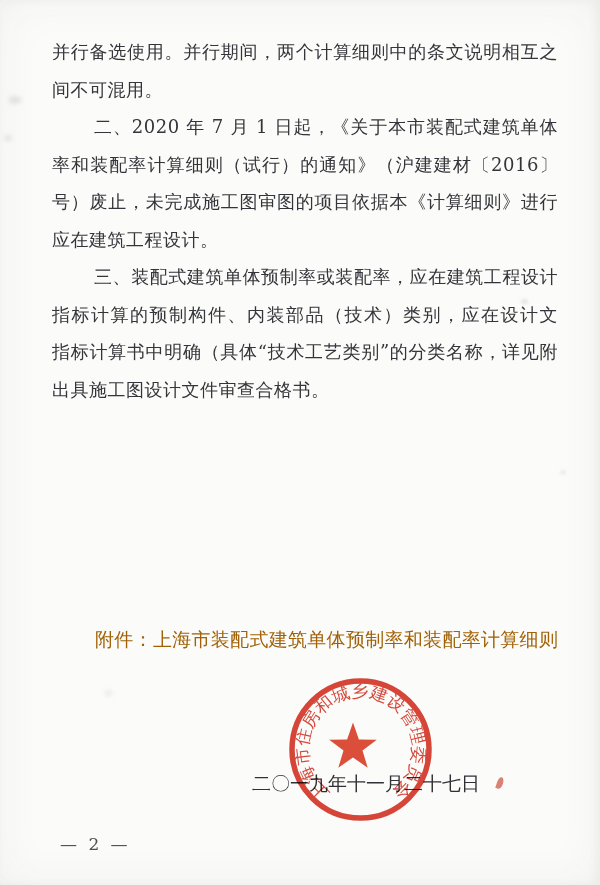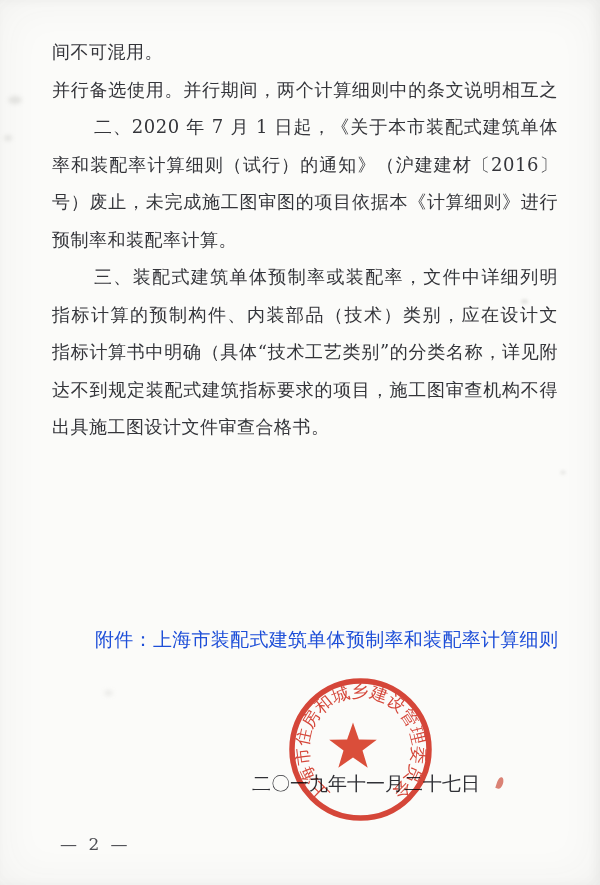--- a/index.html
+++ b/index.html
@@ -30,21 +30,21 @@
     text-align-last: justify;
     text-justify: inter-character;
   }
   .line.indent { text-indent: 42px; }
   .attachment {
     position: absolute;
     left: 95px;
     top: 627px;
     font-size: 19px;
     letter-spacing: 0.3px;
-    color: #1d4ed8;
+    color: #a16207;
     white-space: nowrap;
   }
   .date-line {
     position: absolute;
     left: 252px;
     top: 771px;
     font-size: 19px;
     letter-spacing: 0px;
     color: #303136;
     white-space: nowrap;
@@ -89,36 +89,35 @@
   .speck.s4 { left: 104px; top: 690px; width: 9px; height: 6px; filter: blur(2px); opacity: .3; }
   .speck.s5 { left: 560px; top: 470px; width: 6px; height: 5px; filter: blur(1.5px); opacity: .3; }
 </style>
 </head>
 <body>
 
 <div class="page">
 
   <div class="body-text">
     <div>
+      <div class="line fill">并行备选使用。并行期间，两个计算细则中的条文说明相互之</div>
       <div class="line">间不可混用。</div>
-      <div class="line fill">并行备选使用。并行期间，两个计算细则中的条文说明相互之</div>
     </div>
     <div>
       <div class="line fill indent">二、2020 年 7 月 1 日起，《关于本市装配式建筑单体预制</div>
       <div class="line fill">率和装配率计算细则（试行）的通知》（沪建建材〔2016〕601</div>
       <div class="line fill">号）废止，未完成施工图审图的项目依据本《计算细则》进行</div>
-      <div class="line">预制率和装配率计算。</div>
+      <div class="line">应在建筑工程设计。</div>
     </div>
     <div>
-      <div class="line fill indent">三、装配式建筑单体预制率或装配率，文件中详细列明</div>
+      <div class="line fill indent">三、装配式建筑单体预制率或装配率，应在建筑工程设计</div>
       <div class="line fill">指标计算的预制构件、内装部品（技术）类别，应在设计文件、</div>
       <div class="line fill">指标计算书中明确（具体“技术工艺类别”的分类名称，详见附</div>
     </div>
     <div>
-      <div class="line fill">达不到规定装配式建筑指标要求的项目，施工图审查机构不得</div>
       <div class="line">出具施工图设计文件审查合格书。</div>
     </div>
   </div>
 
   <div class="attachment">附件：上海市装配式建筑单体预制率和装配率计算细则</div>
 
   <div class="date-line">二〇一九年十一月二十七日</div>
 
   <div class="seal">
     <svg viewBox="0 0 147 147" xmlns="http://www.w3.org/2000/svg">

